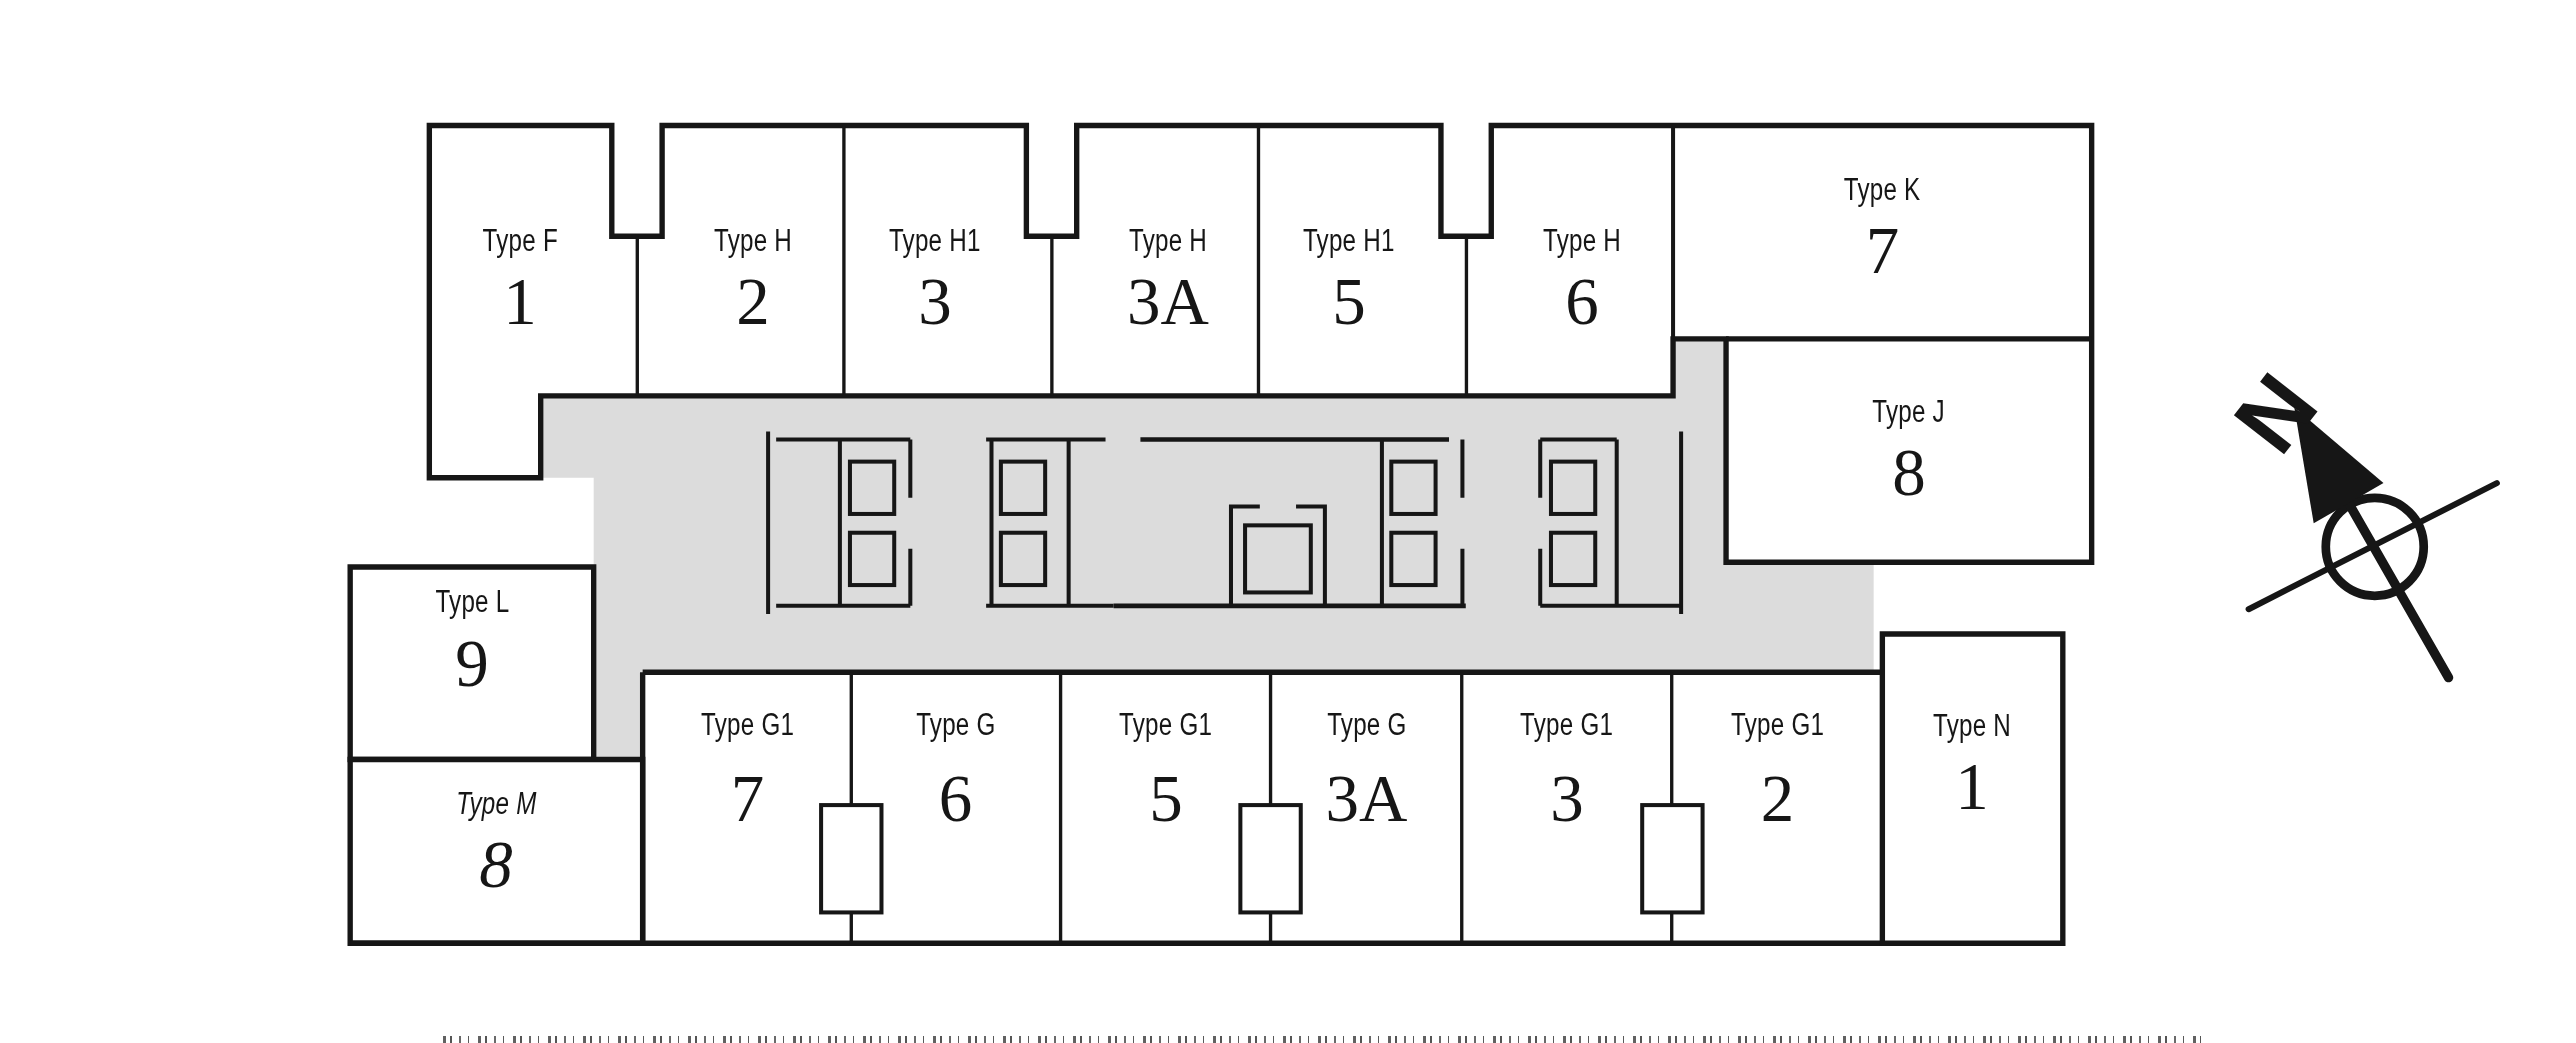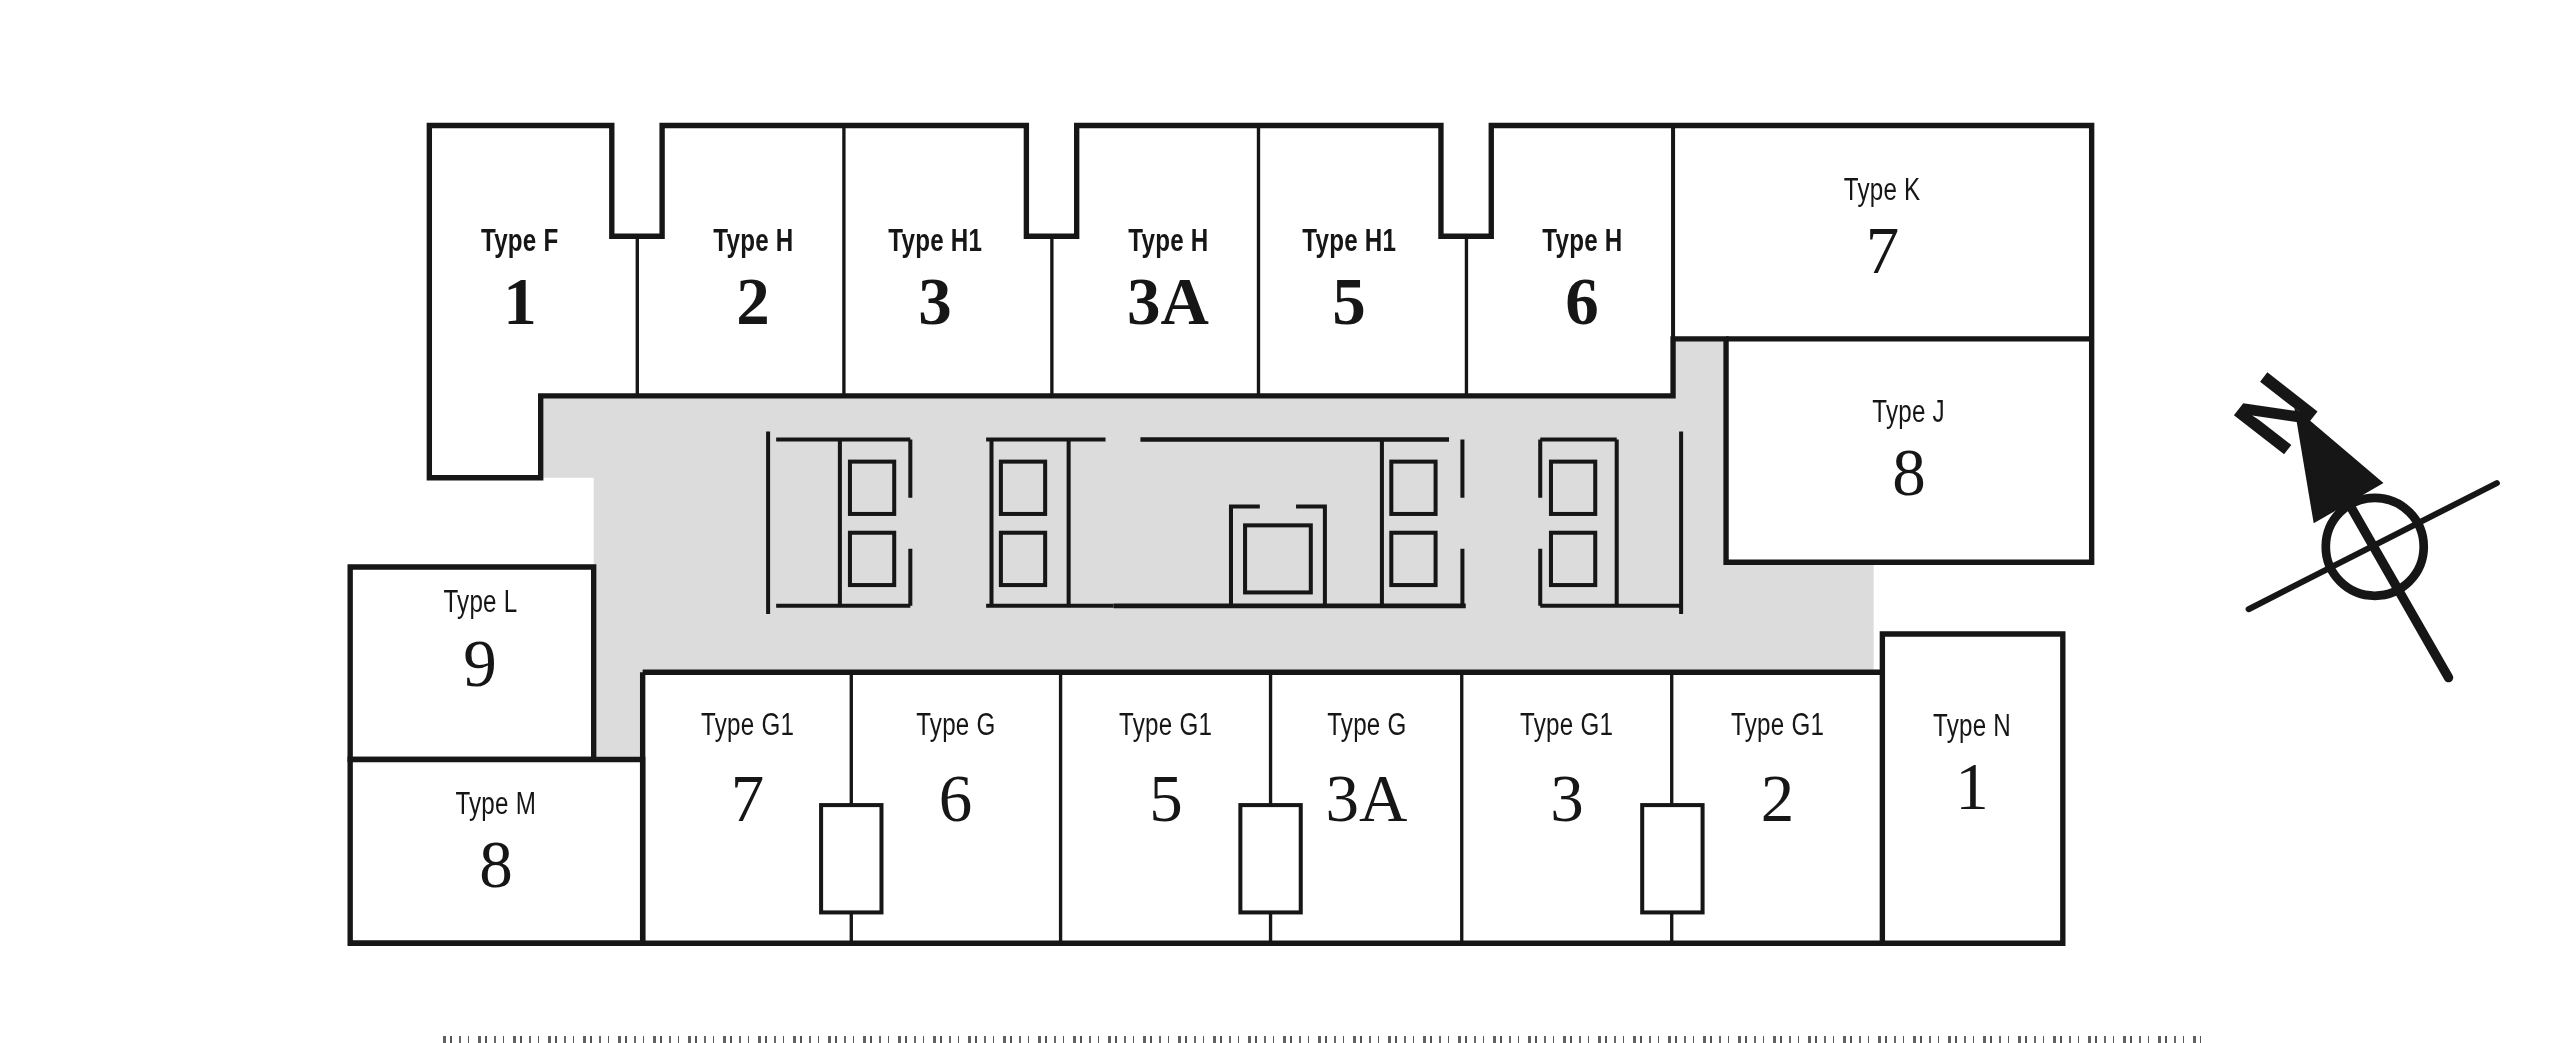--- a/index.html
+++ b/index.html
@@ -28,21 +28,21 @@
     transform-origin:50% 50%;
     white-space:nowrap;
   }
   .unit .n{
     font-family:"Liberation Serif", serif;
     font-size:67px;
     line-height:1.0;
     margin-top:9.4px;
     white-space:nowrap;
   }
-  .row-top{padding-top:99px;font-weight:bold;}
+  .row-top{padding-top:99px;}
   .u-k{padding-top:32px;}
   .u-j{padding-top:37px;}
   .u-l{padding-top:17.4px;}
   .u-m{padding-top:27px;}
   .row-bottom{padding-top:35px;gap:13px;}
   .u-n1{padding-top:74px;}
   .caption-strip{
     position:absolute;
     left:443px;top:1036px;width:1758px;height:6.7px;
     background-image:repeating-linear-gradient(90deg,
@@ -153,25 +153,25 @@
 
   <div class="unit u-k" style="left:1673px;top:140px;width:419px;height:215px;">
     <span class="t">Type K</span>
     <span class="n">7</span>
   </div>
   <div class="unit u-j" style="left:1726px;top:357px;width:366px;height:223px;">
     <span class="t">Type J</span>
     <span class="n">8</span>
   </div>
 
-  <div class="unit u-l" style="left:358px;top:567px;width:244px;height:193px;">
+  <div class="unit u-l" style="left:350px;top:567px;width:244px;height:193px;">
     <span class="t">Type L</span>
     <span class="n">9</span>
   </div>
-  <div class="unit u-m" style="left:350px;top:759px;width:292px;height:184px;">
+  <div class="unit u-m" style="left:350px;top:759px;width:292px;height:184px;font-style:italic;">
     <span class="t">Type M</span>
     <span class="n">8</span>
   </div>
 
   <div class="unit row-bottom" style="left:643px;top:672px;width:209px;height:271px;">
     <span class="t">Type G1</span>
     <span class="n">7</span>
   </div>
   <div class="unit row-bottom" style="left:851px;top:672px;width:209px;height:271px;">
     <span class="t">Type G</span>

